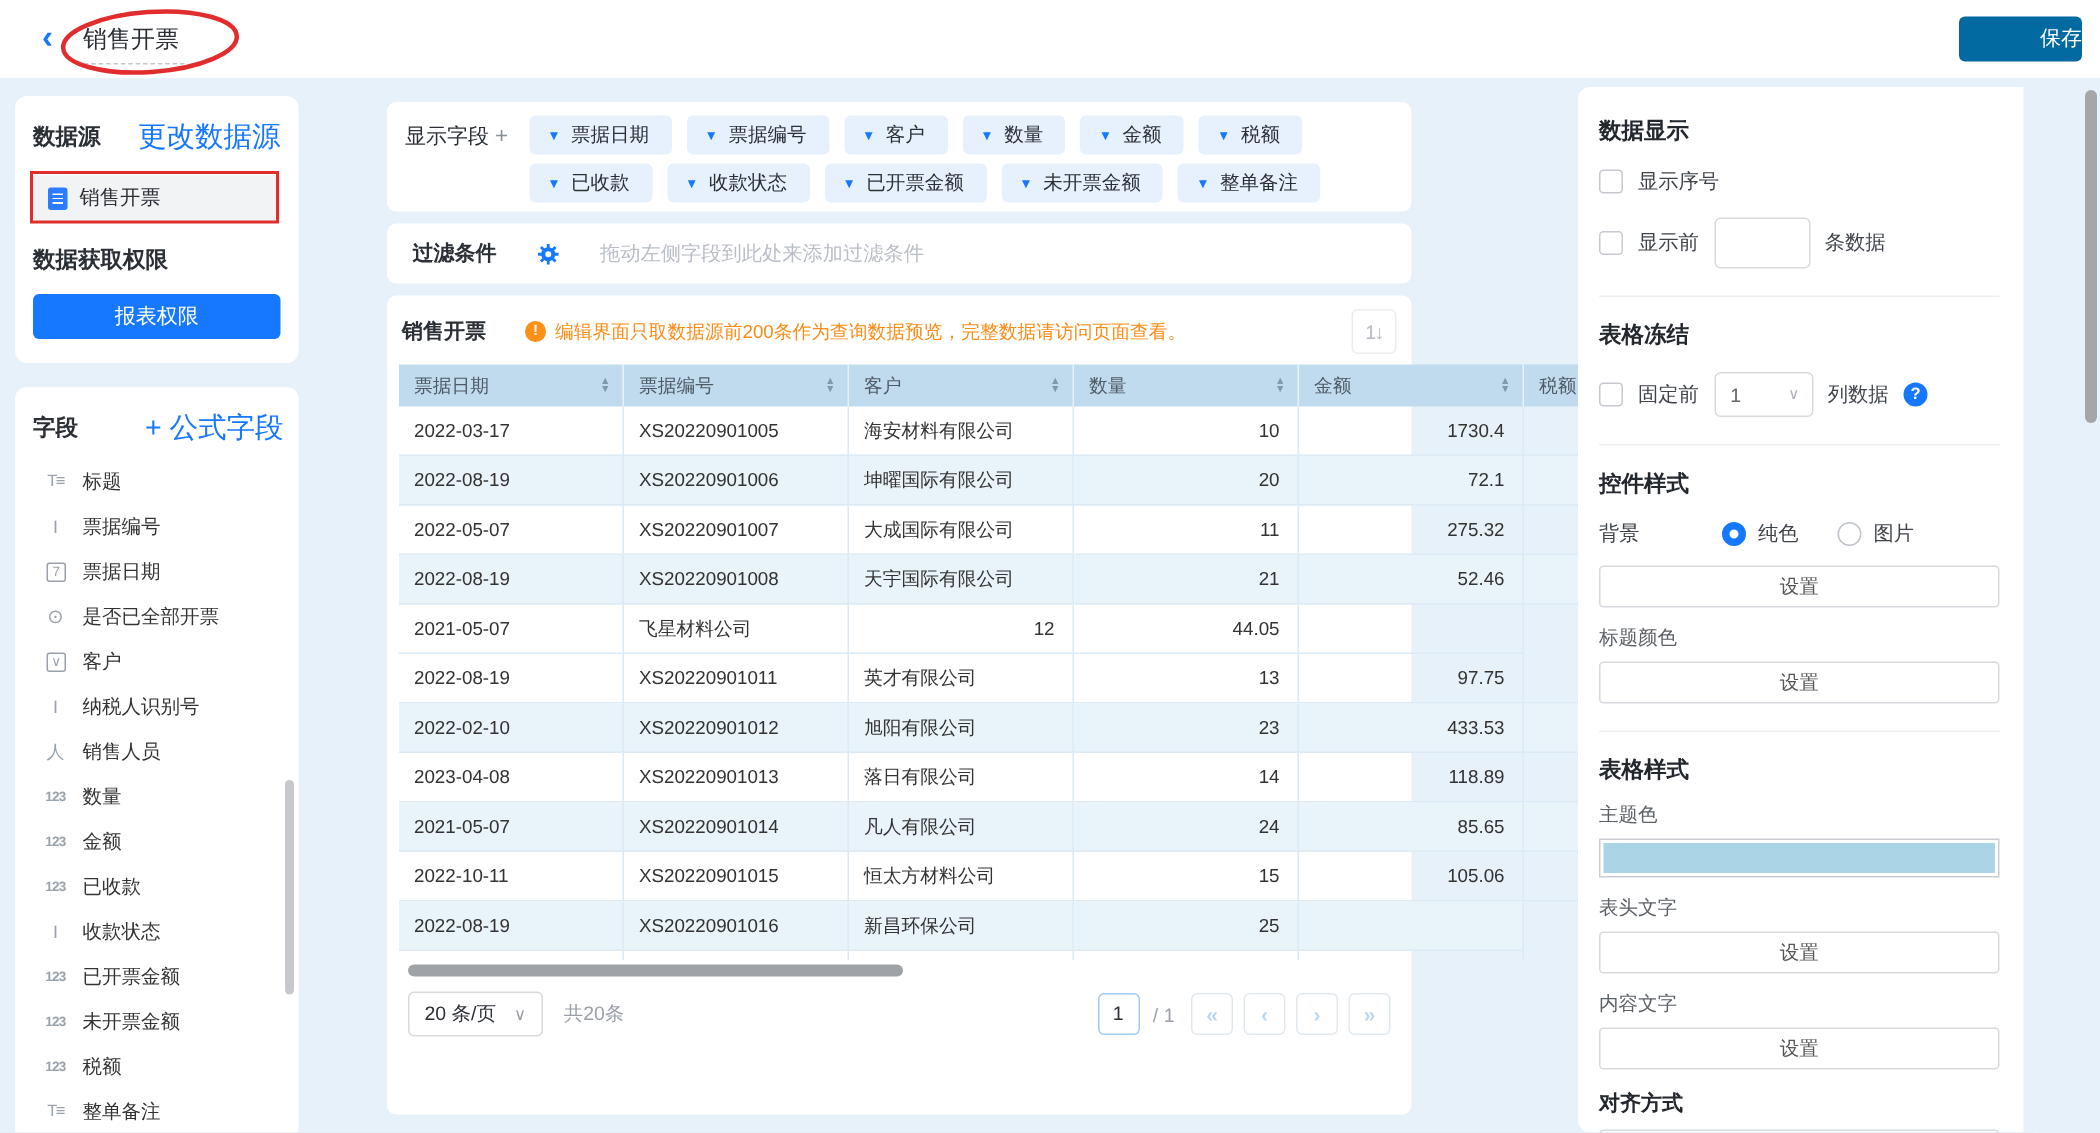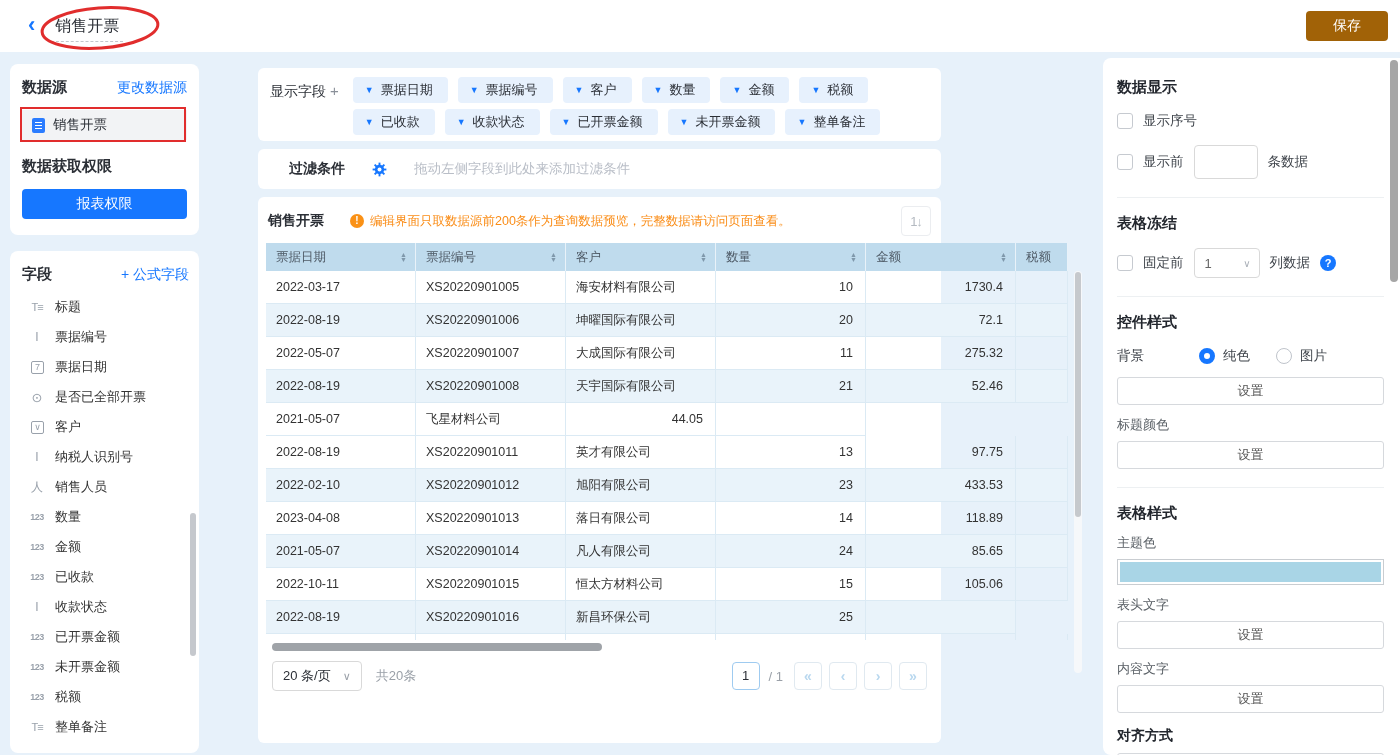--- a/index.html
+++ b/index.html
@@ -8,30 +8,30 @@
     position:relative; width:1400px; height:755px; overflow:hidden;
     background:#e7f1fa; font-family:"Liberation Sans","DejaVu Sans",sans-serif; color:#333;
   }
   
   .topbar { position:absolute; left:0; top:0; width:1400px; height:52px; background:#fff;
     display:flex; align-items:center; padding:0 12px 0 28px; }
   .back-ic { color:#1677ff; font-size:22px; font-weight:bold; line-height:1; cursor:pointer; margin-top:-2px;}
   .title-wrap { position:relative; margin-left:16px; }
   .page-title { font-size:16px; color:#2b2f36; padding:0 4px 7px 4px; border-bottom:1px dashed #c3c7cc; }
   .annot-ellipse { position:absolute; left:-16px; top:-13px; pointer-events:none; }
-  .save-btn { margin-left:auto; width:82px; height:30px; background:#a16207; color:#fff; border:none;
-    border-radius:4px; font-size:14px; font-family:inherit; cursor:pointer; }
+  .save-btn { margin-left:auto; width:82px; height:30px; background:#0369a1; color:#fff; border:none;
+    border-radius:4px; font-size:14px; font-family:inherit; cursor:pointer;text-align:right; }
   
   .card { background:#fff; border-radius:8px; }
   
   .left { position:absolute; left:10px; top:64px; width:189px; }
   .ds-card { padding:14px 12px 16px; }
   .row-head { display:flex; align-items:center; justify-content:space-between; }
   .h-bold { font-size:15px; font-weight:bold; color:#2b2f36; }
-  .blue-link { font-size:14px; color:#1677ff; text-decoration:none; cursor:pointer; }
+  .blue-link { font-size:19px; color:#1677ff; text-decoration:none; cursor:pointer; }
   .ds-item-wrap { position:relative; margin-top:13px; }
   .ds-item { background:#f2f3f5; height:30px; display:flex; align-items:center; gap:8px;
     padding-left:10px; font-size:13.5px; color:#2b2f36; }
   .doc-ic { width:13px; height:15px; background:#2b7cff; border-radius:2px; position:relative; flex:0 0 auto;}
   .doc-ic::after { content:""; position:absolute; left:3px; top:4px; width:7px; height:7px;
     background:repeating-linear-gradient(#fff 0 1px, transparent 1px 3px); }
   .red-annot { position:absolute; left:-2px; top:-3px; width:166px; height:35px;
     border:2px solid #e12d2d; pointer-events:none; }
   .perm-head { margin-top:17px; }
   .perm-btn { margin-top:13px; width:100%; height:30px; background:#1677ff; color:#fff; border:none;
@@ -51,21 +51,21 @@
   
   .middle { position:absolute; left:258px; top:68px; width:683px; }
   .chips-card { border-radius:6px; min-height:66px; display:flex; padding:9px 12px 6px; }
   .chips-label { font-size:14px; color:#2b2f36; margin-top:5px; white-space:nowrap; }
   .plus { color:#8a9099; margin-left:4px; font-size:15px; cursor:pointer; }
   .chips { display:flex; flex-wrap:wrap; gap:6px 10px; margin-left:14px; width:706px; align-content:flex-start;}
   .chip { background:#e7f1fd; border-radius:4px; height:26px; display:flex; align-items:center; gap:7px;
     padding:0 15px 0 12px; font-size:13px; color:#2b2f36; cursor:pointer; }
   .chip .tri { color:#1677ff; font-size:9px; }
   .filter-card { border-radius:6px; margin-top:8px; height:40px; display:flex; align-items:center;
-    gap:27px; padding:0 31px; }
+    gap:27px; padding:0 17px; }
   .filter-label { font-size:14px; font-weight:bold; color:#2b2f36; }
   .gear-ic { display:inline-flex; cursor:pointer; }
   .filter-ph { color:#b9bec7; font-size:13.5px; }
   .table-card { border-radius:6px; margin-top:8px; height:546px; padding:6px 8px 8px; }
   .tc-head { height:36px; display:flex; align-items:center; padding:0 2px; }
   .tc-title { font-size:14px; font-weight:bold; color:#2b2f36; }
   .warn-wrap { display:flex; align-items:center; gap:6px; margin-left:26px; }
   .warn-ic { width:14px; height:14px; border-radius:50%; background:#fa9116; color:#fff; font-size:10px;
     font-weight:bold; text-align:center; line-height:14px; }
   .warn-text { color:#fa8c16; font-size:12.5px; }
@@ -93,21 +93,21 @@
   .pagesize .chev { color:#9aa0a8; font-size:11px; }
   .total { margin-left:14px; color:#9aa0a8; font-size:13px; }
   .pager-right { margin-left:auto; display:flex; align-items:center; gap:7px; }
   .page-input { width:28px; height:28px; border:1px solid #9fcbf0; border-radius:4px; text-align:center;
     line-height:26px; font-size:13px; color:#2b2f36; }
   .page-of { color:#9aa0a8; font-size:13px; margin:0 4px 0 2px; }
   .pg-btn { width:28px; height:28px; border:1px solid #e0e9f0; border-radius:4px; background:#fff;
     color:#b9d8ef; font-size:14px; font-weight:bold; display:flex; align-items:center; justify-content:center;
     cursor:pointer; font-family:inherit; }
   
-  .right { position:absolute; left:1103px; top:58px; width:297px; height:697px; background:#fff;
+  .right { position:absolute; left:1052px; top:58px; width:297px; height:697px; background:#fff;
     border-radius:8px 0 0 8px; padding:20px 16px 0 14px; }
   .r-h { font-size:15px; font-weight:bold; color:#23272e; }
   .r-row { display:flex; align-items:center; gap:10px; margin-top:15px; font-size:13.5px; color:#3f444b; }
   .cbx { width:16px; height:16px; border:1px solid #c6cad0; border-radius:3px; background:#fff; flex:0 0 auto; cursor:pointer;}
   .r-input { width:64px; height:34px; border:1px solid #d9d9d9; border-radius:4px; background:#fff; }
   .r-select { width:66px; height:30px; border:1px solid #d9d9d9; border-radius:4px; display:flex;
     align-items:center; justify-content:space-between; padding:0 8px 0 10px; color:#666; font-size:13px; cursor:pointer;}
   .r-select .chev { color:#aab0b8; font-size:10px; }
   .q-ic { width:16px; height:16px; border-radius:50%; background:#1677ff; color:#fff; font-size:11px;
     font-weight:bold; text-align:center; line-height:16px; cursor:pointer; }
@@ -381,20 +381,21 @@
               <div class="td">2022-08-19</div>
               <div class="td">XS20220901008</div>
               <div class="td">天宇国际有限公司</div>
               <div class="td num">21</div>
               <div class="td num">52.46</div>
               <div class="td"></div>
             </div>
             <div class="tgrid row-odd">
               <div class="td">2021-05-07</div>
               <div class="td">飞星材料公司</div>
+              <div class="td num">12</div>
               <div class="td num">44.05</div>
               <div class="td"></div>
             </div>
             <div class="tgrid row-odd">
               <div class="td">2022-08-19</div>
               <div class="td">XS20220901011</div>
               <div class="td">英才有限公司</div>
               <div class="td num">13</div>
               <div class="td num">97.75</div>
               <div class="td"></div>

